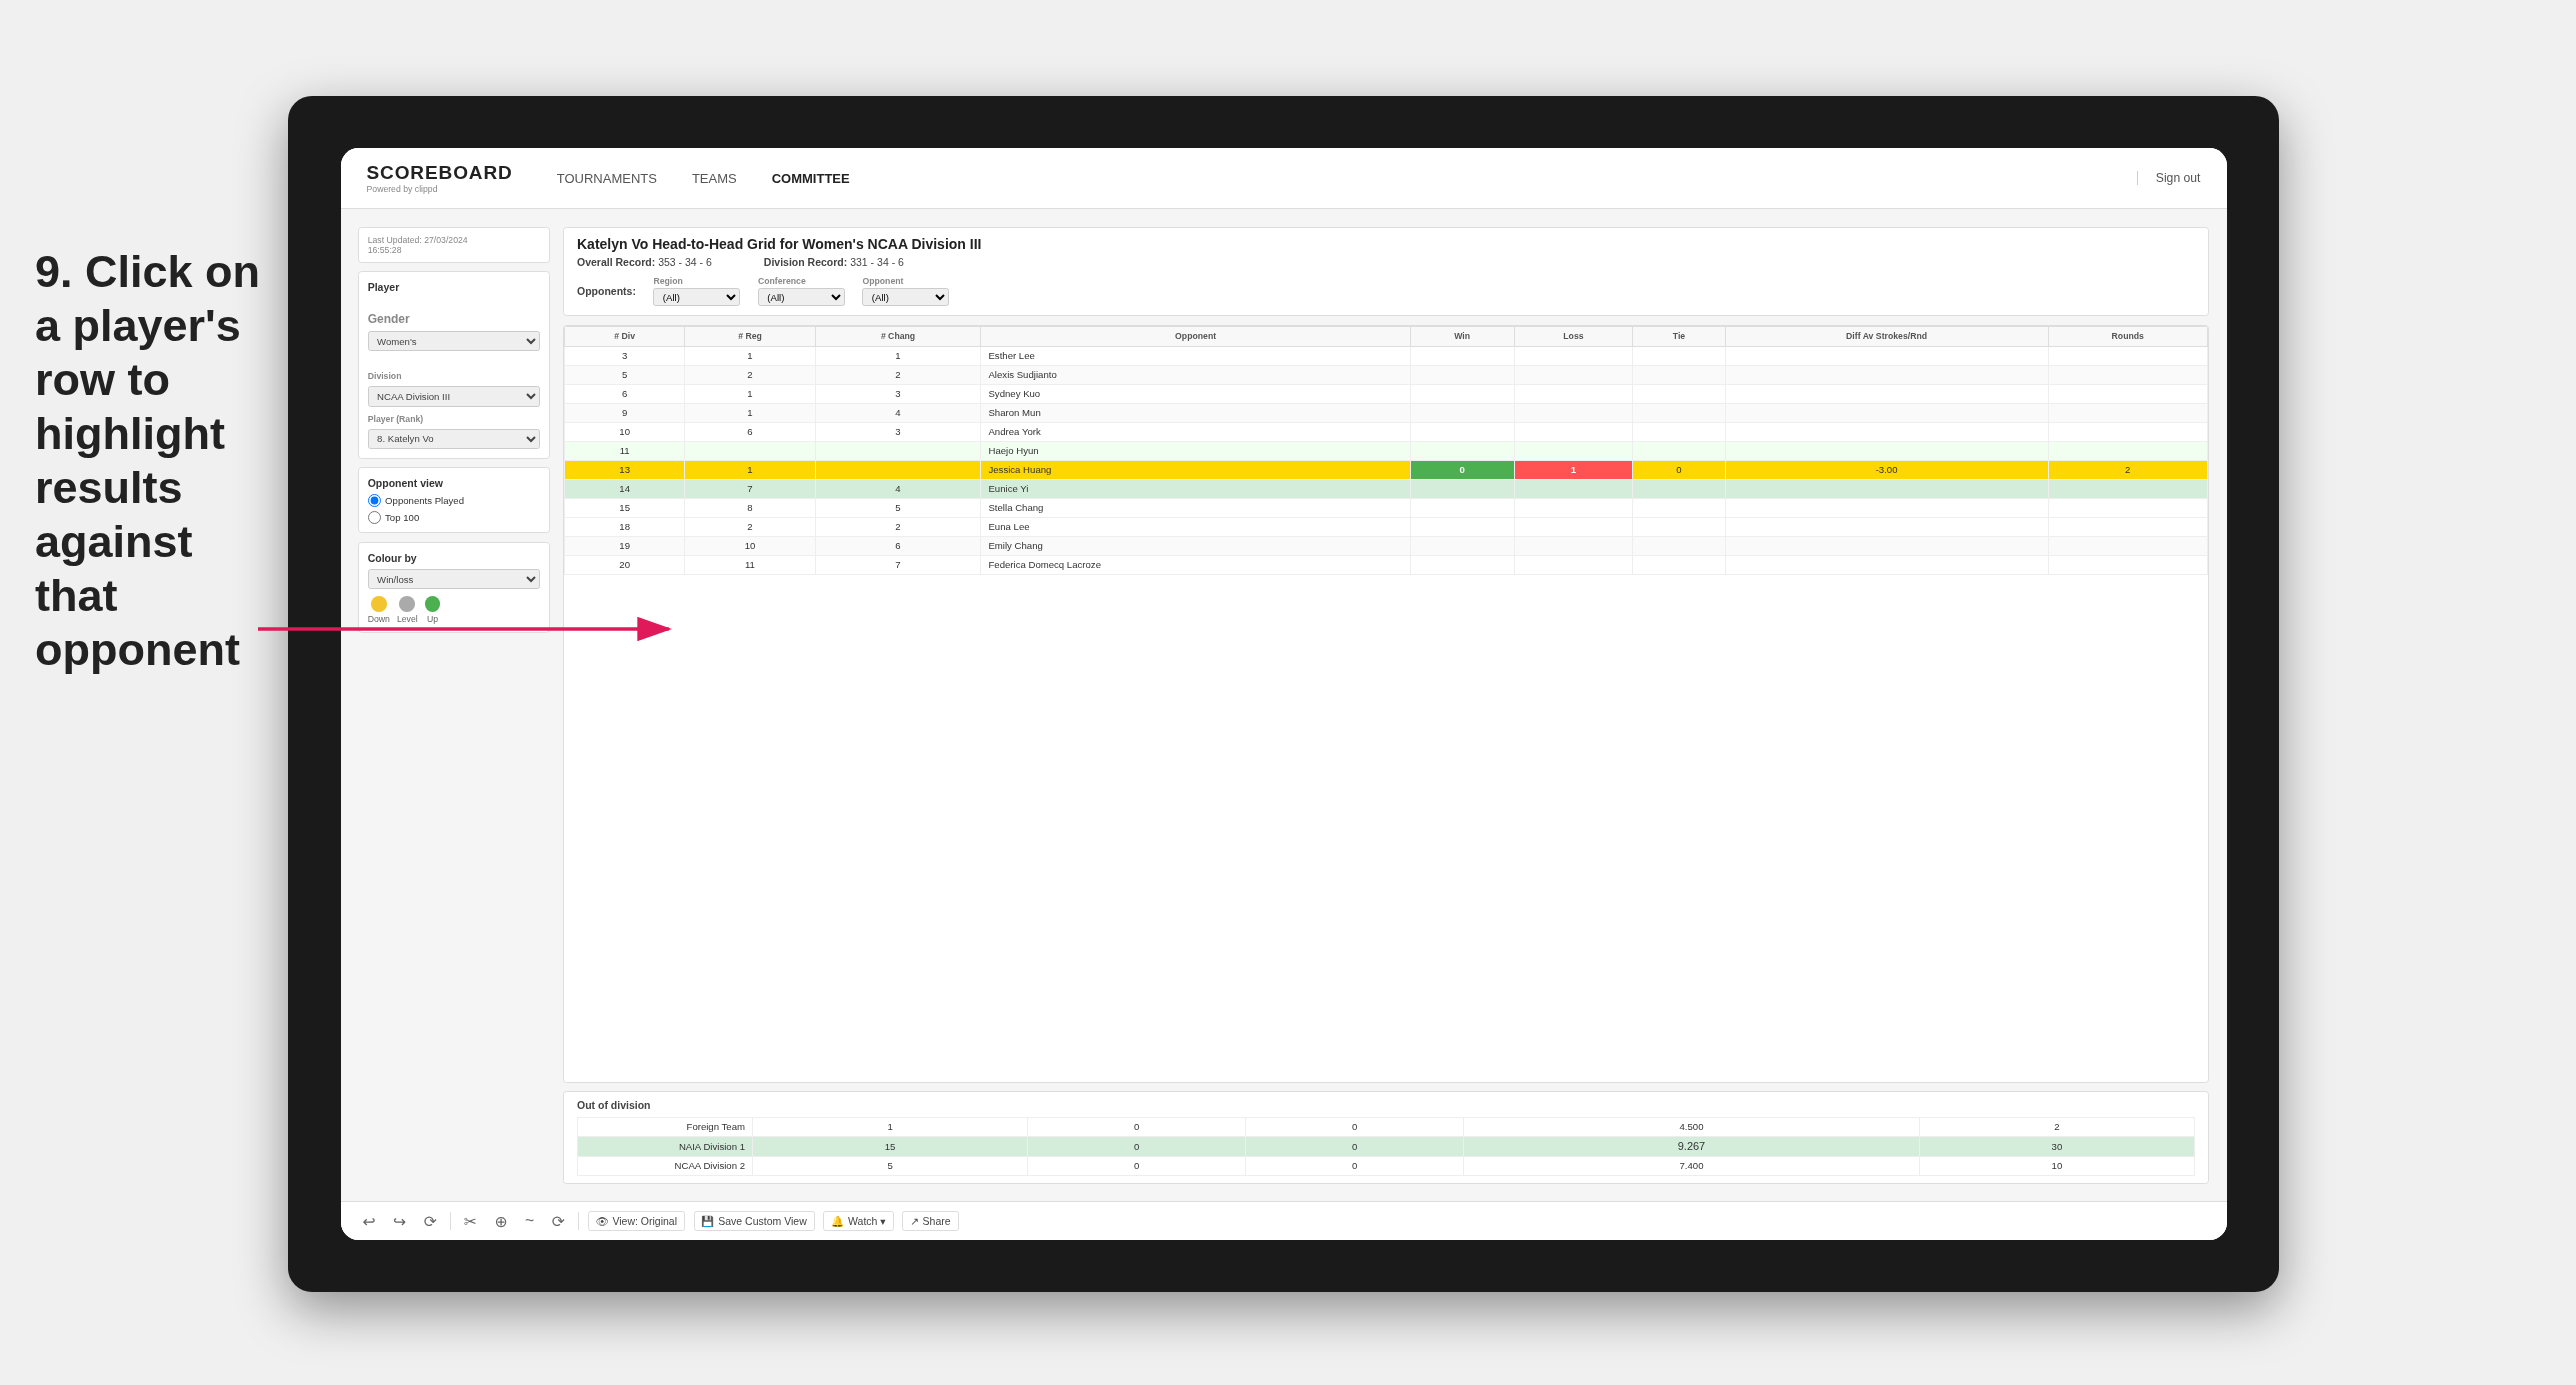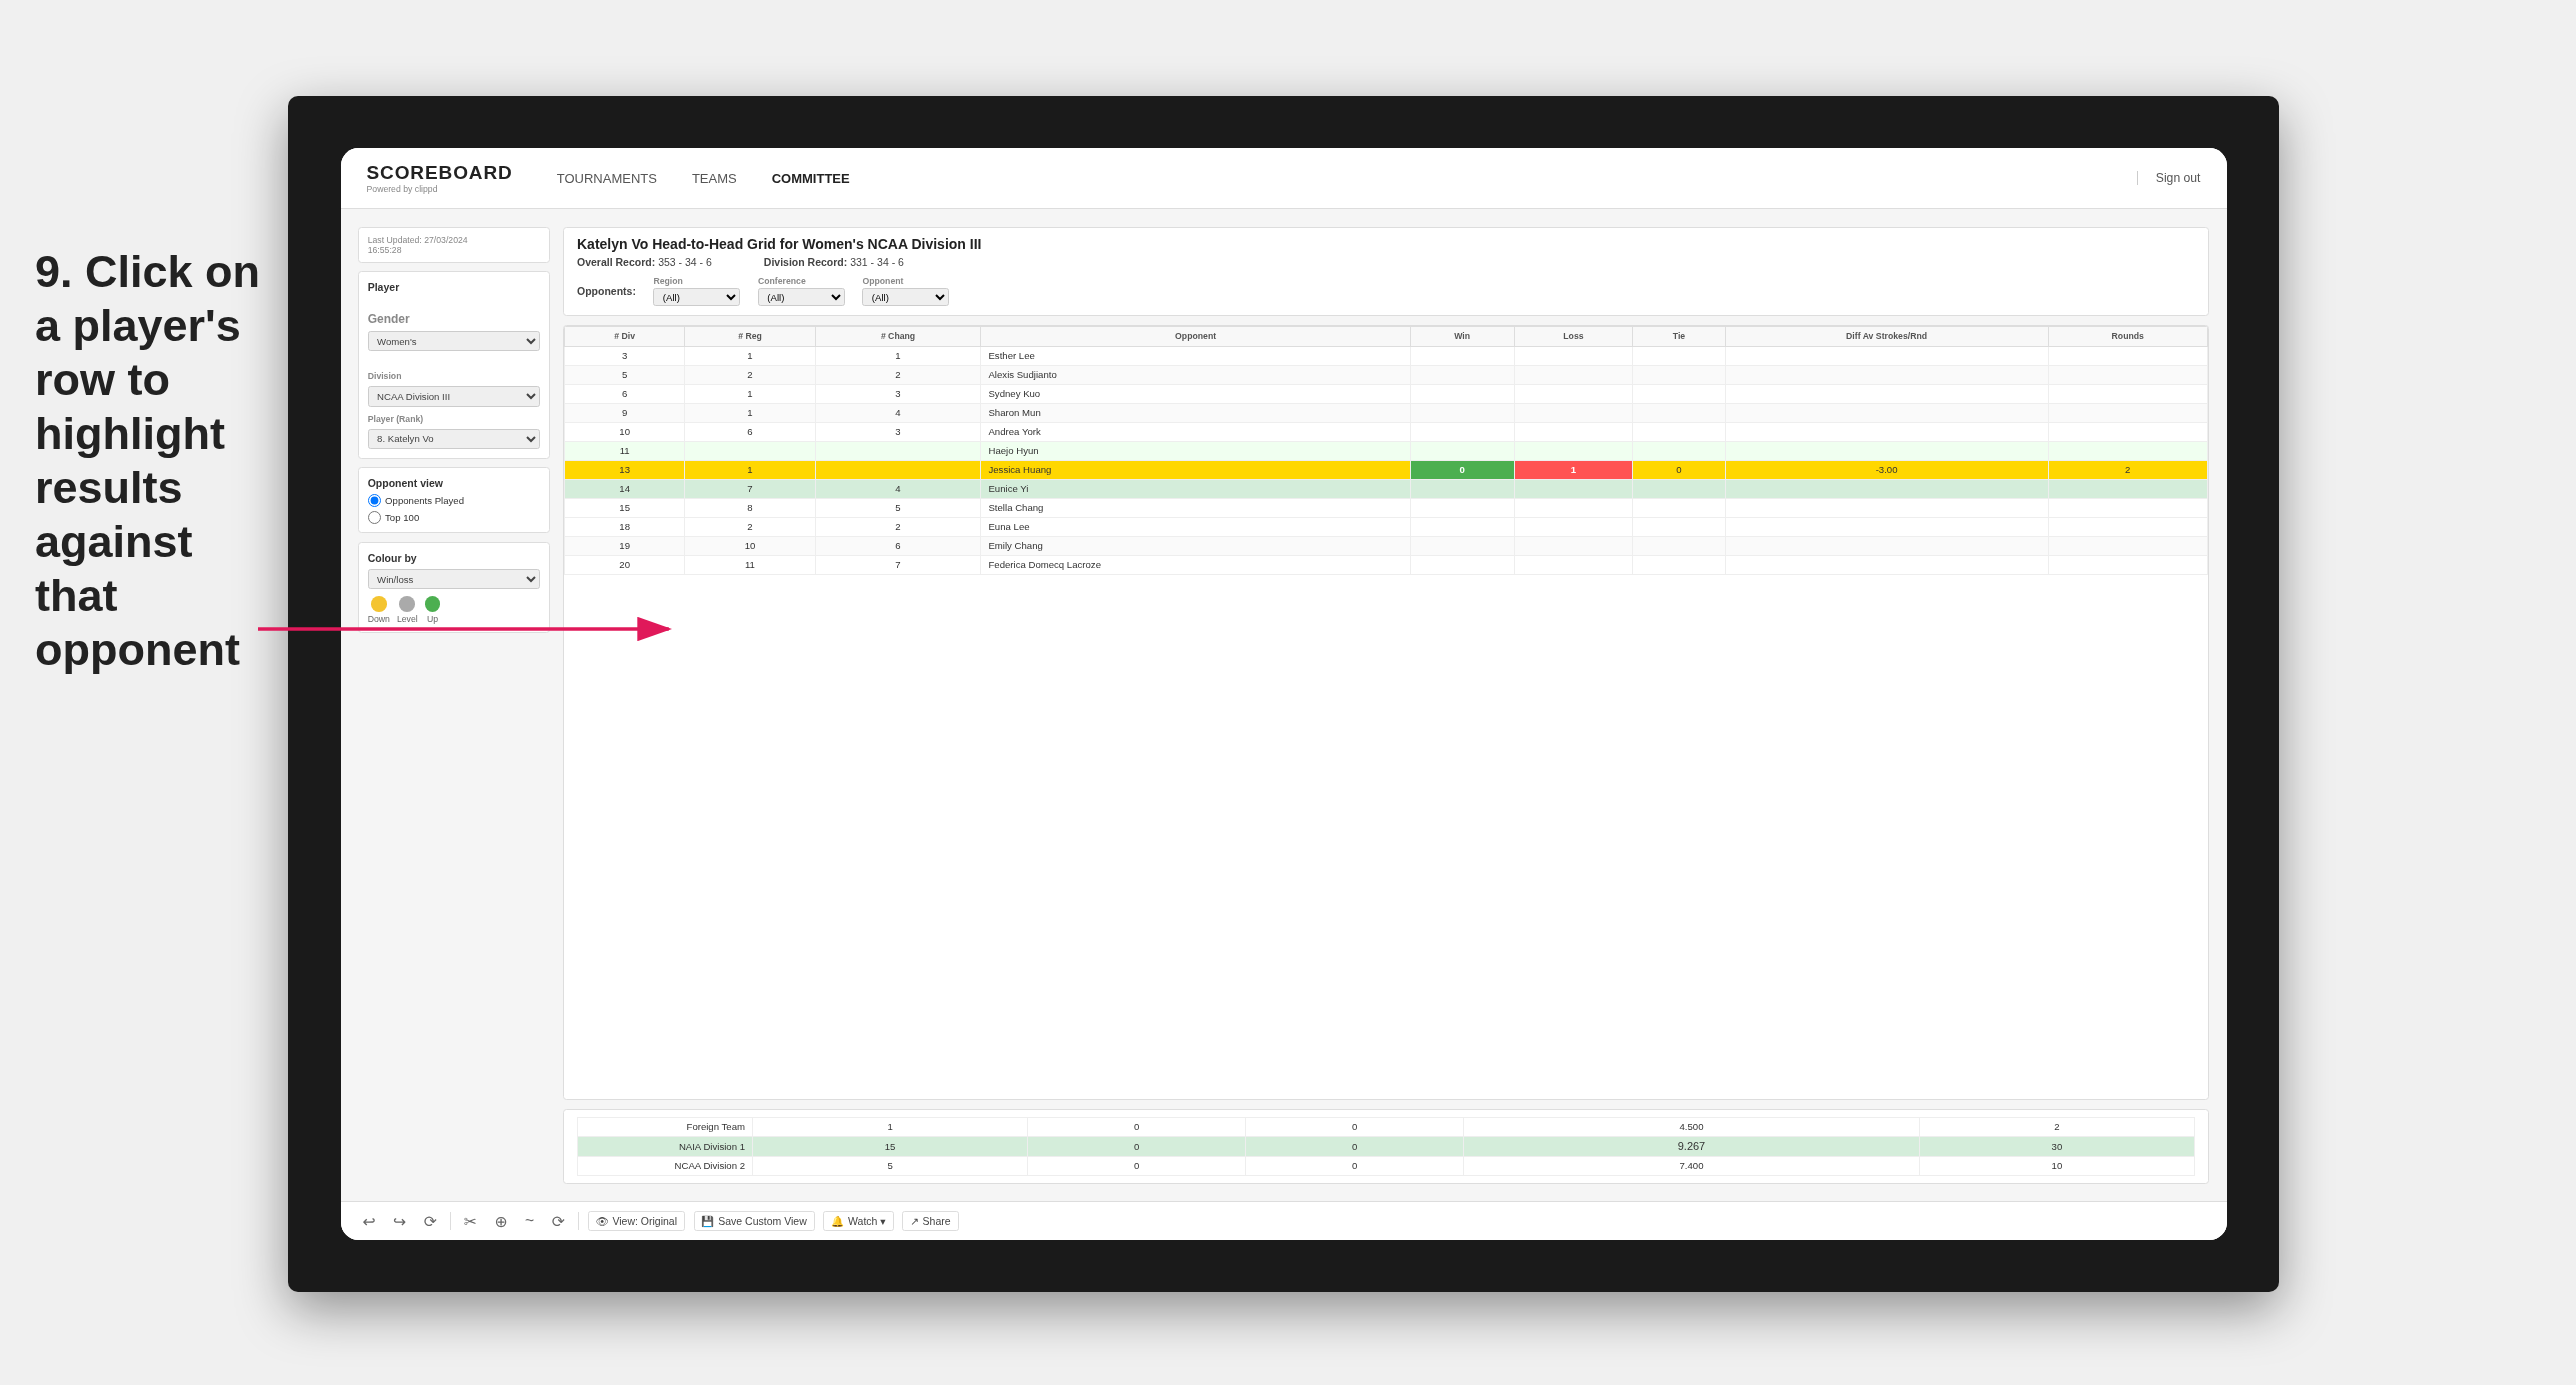--- a/index.html
+++ b/index.html
@@ -25,21 +25,21 @@
     }
 
     
     .tablet-frame {
       position: absolute;
       left: 288px;
       top: 96px;
       width: 1991px;
       height: 1196px;
       background: #1a1a1a;
-      border-radius: 10px;
+      border-radius: 24px;
       box-shadow: 0 17.5px 52px rgba(0,0,0,0.4);
       display: flex;
       align-items: center;
       justify-content: center;
     }
 
     .tablet-screen {
       width: 1886px;
       height: 1092px;
       background: #fff;
@@ -686,20 +686,21 @@
                   <td style="background: rgb(255, 255, 255);"></td>
                   <td style="background: rgb(255, 255, 255);"></td>
                   <td style="background: rgb(255, 255, 255);"></td>
                   <td style="background: rgb(255, 255, 255);"></td>
                 </tr>
               </tbody>
           </table>
         </div>
 
         <div class="out-of-division">
+          <div class="out-of-division-title">Out of division</div>
           <table style="width:100%">
             <tbody id="out-table-body">
             <tr style="background: rgb(255, 255, 255);">
                   <td style="text-align: right; padding: 3.5px 7px; border: 0.9px solid rgb(238, 238, 238); font-size: 9.6px; background: rgb(255, 255, 255); width: 175px;">Foreign Team</td>
                   <td style="text-align: center; padding: 3.5px 7px; border: 0.9px solid rgb(238, 238, 238); font-size: 9.6px; background: rgb(255, 255, 255);">1</td>
                   <td style="text-align: center; padding: 3.5px 7px; border: 0.9px solid rgb(238, 238, 238); font-size: 9.6px; background: rgb(255, 255, 255);">0</td>
                   <td style="text-align: center; padding: 3.5px 7px; border: 0.9px solid rgb(238, 238, 238); font-size: 9.6px; background: rgb(255, 255, 255);">0</td>
                   <td style="text-align: center; padding: 3.5px 7px; border: 0.9px solid rgb(238, 238, 238); font-size: 9.6px; background: rgb(255, 255, 255);">4.500</td>
                   <td style="text-align: center; padding: 3.5px 7px; border: 0.9px solid rgb(238, 238, 238); font-size: 9.6px; background: rgb(255, 255, 255);">2</td>
                 </tr>

